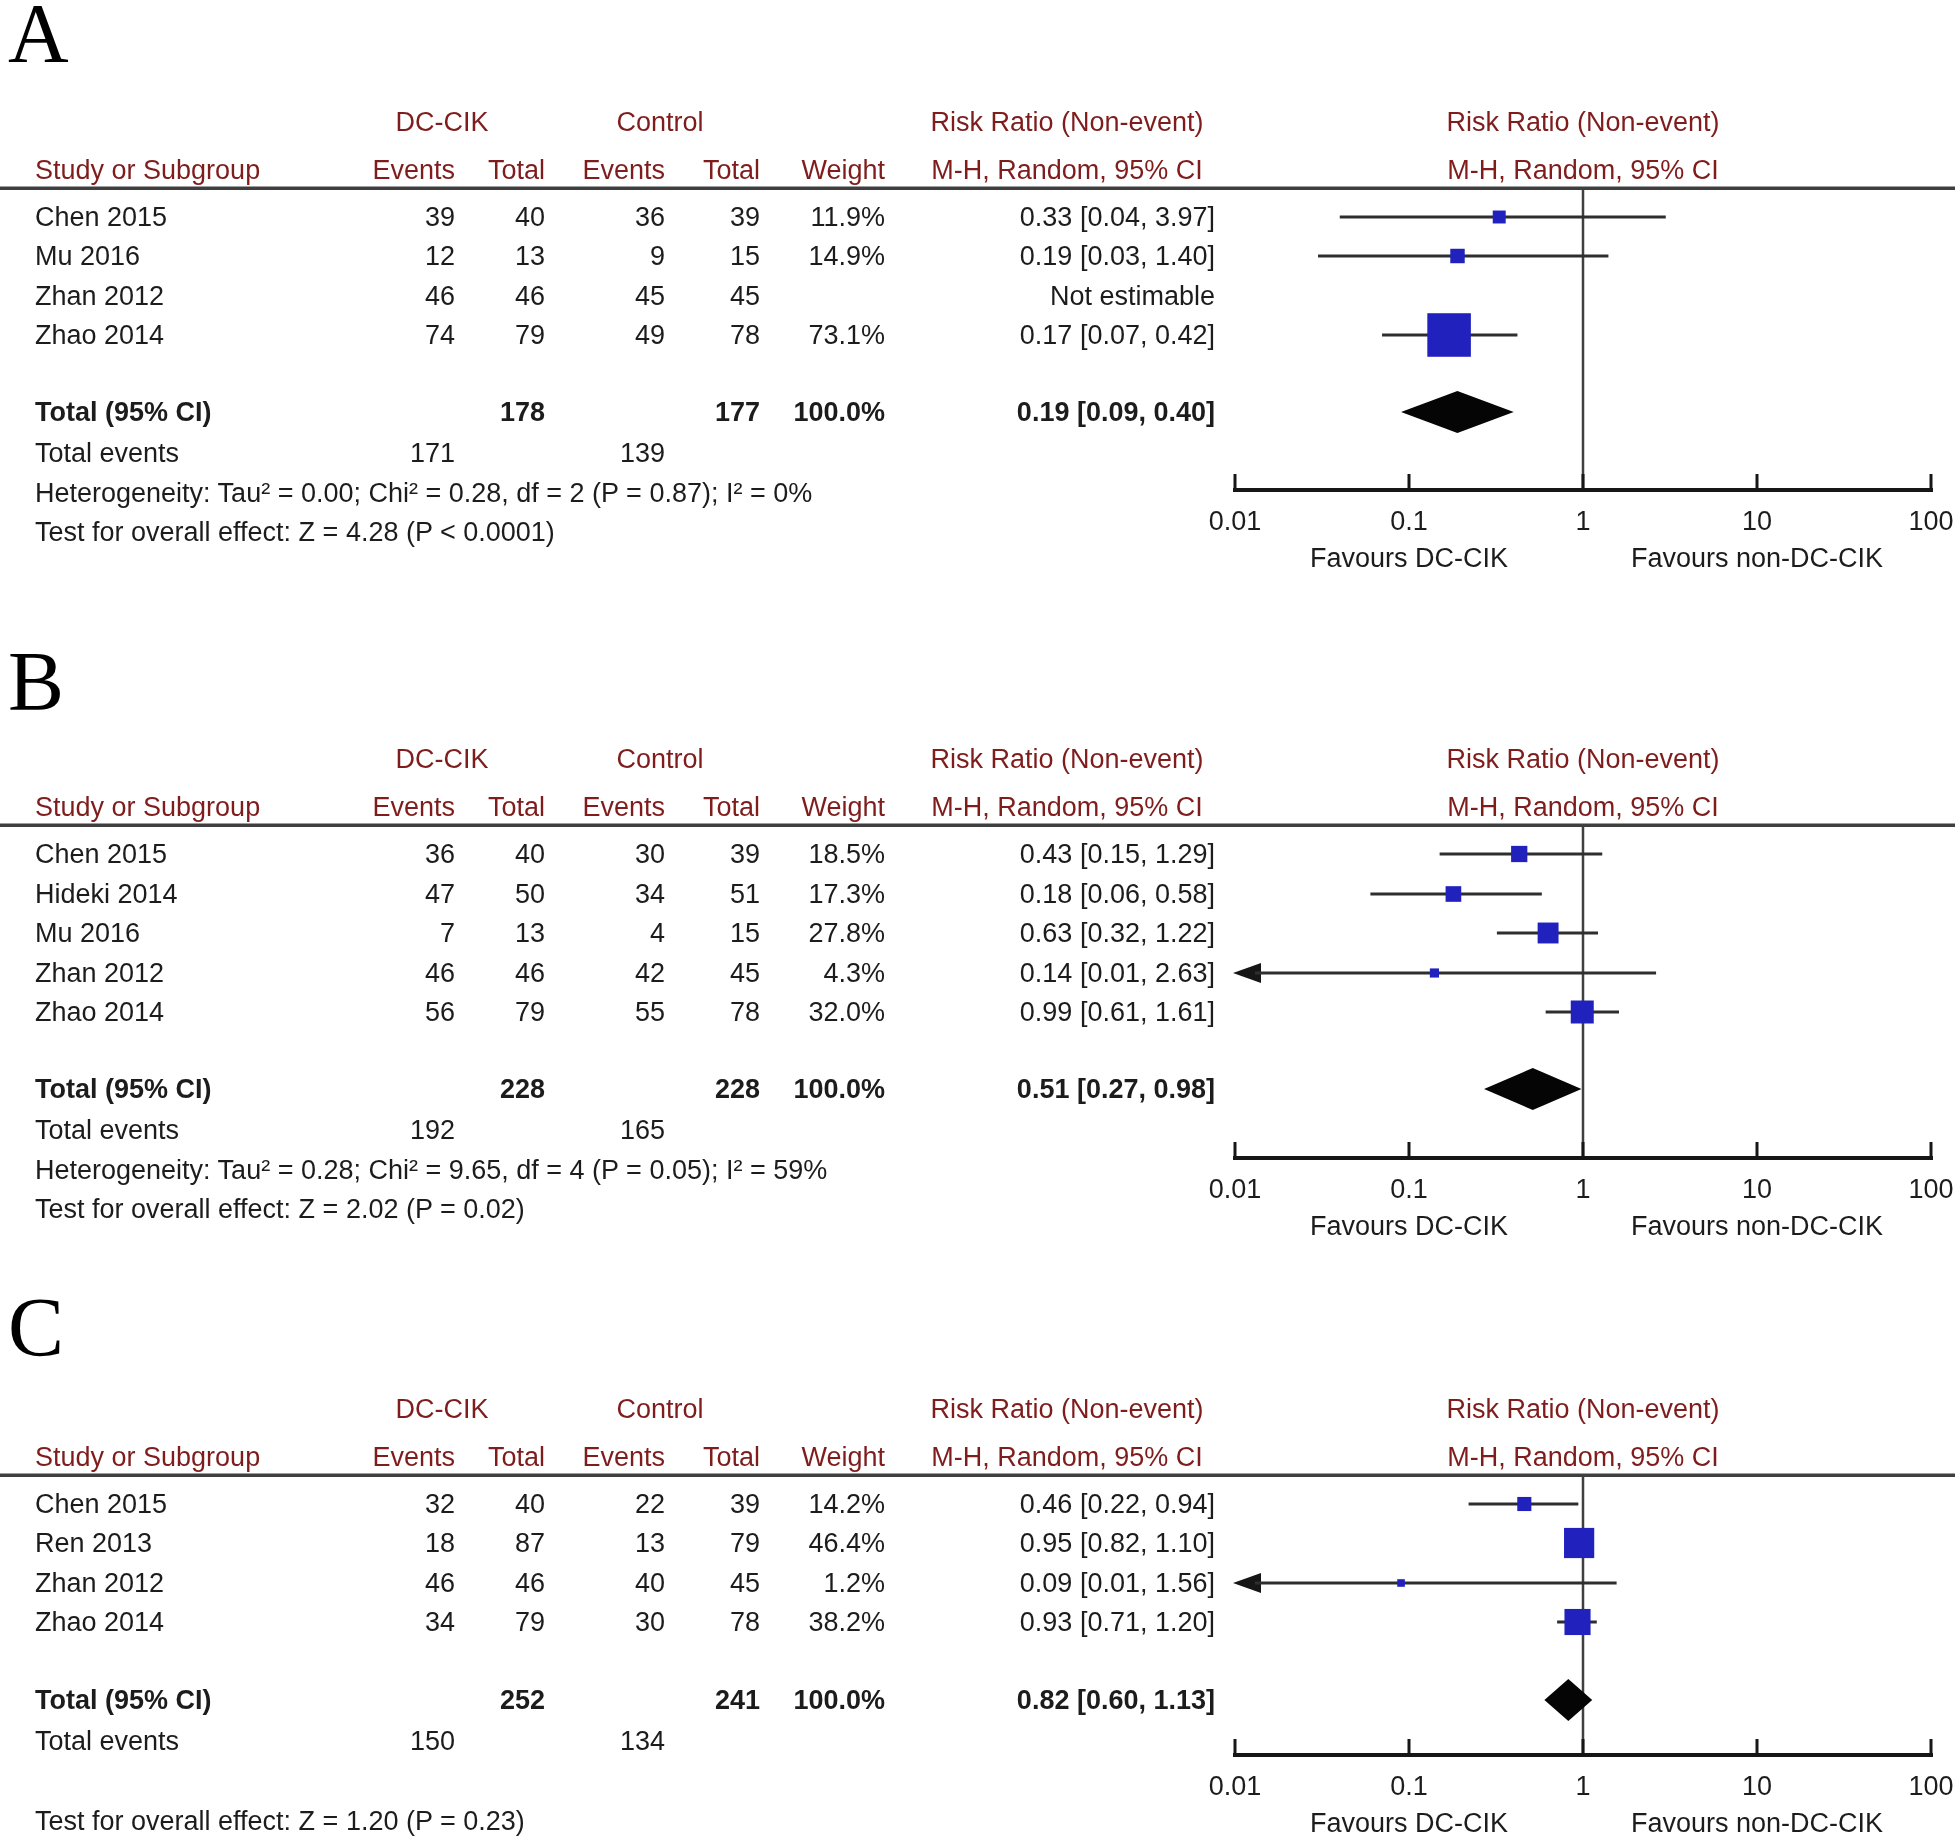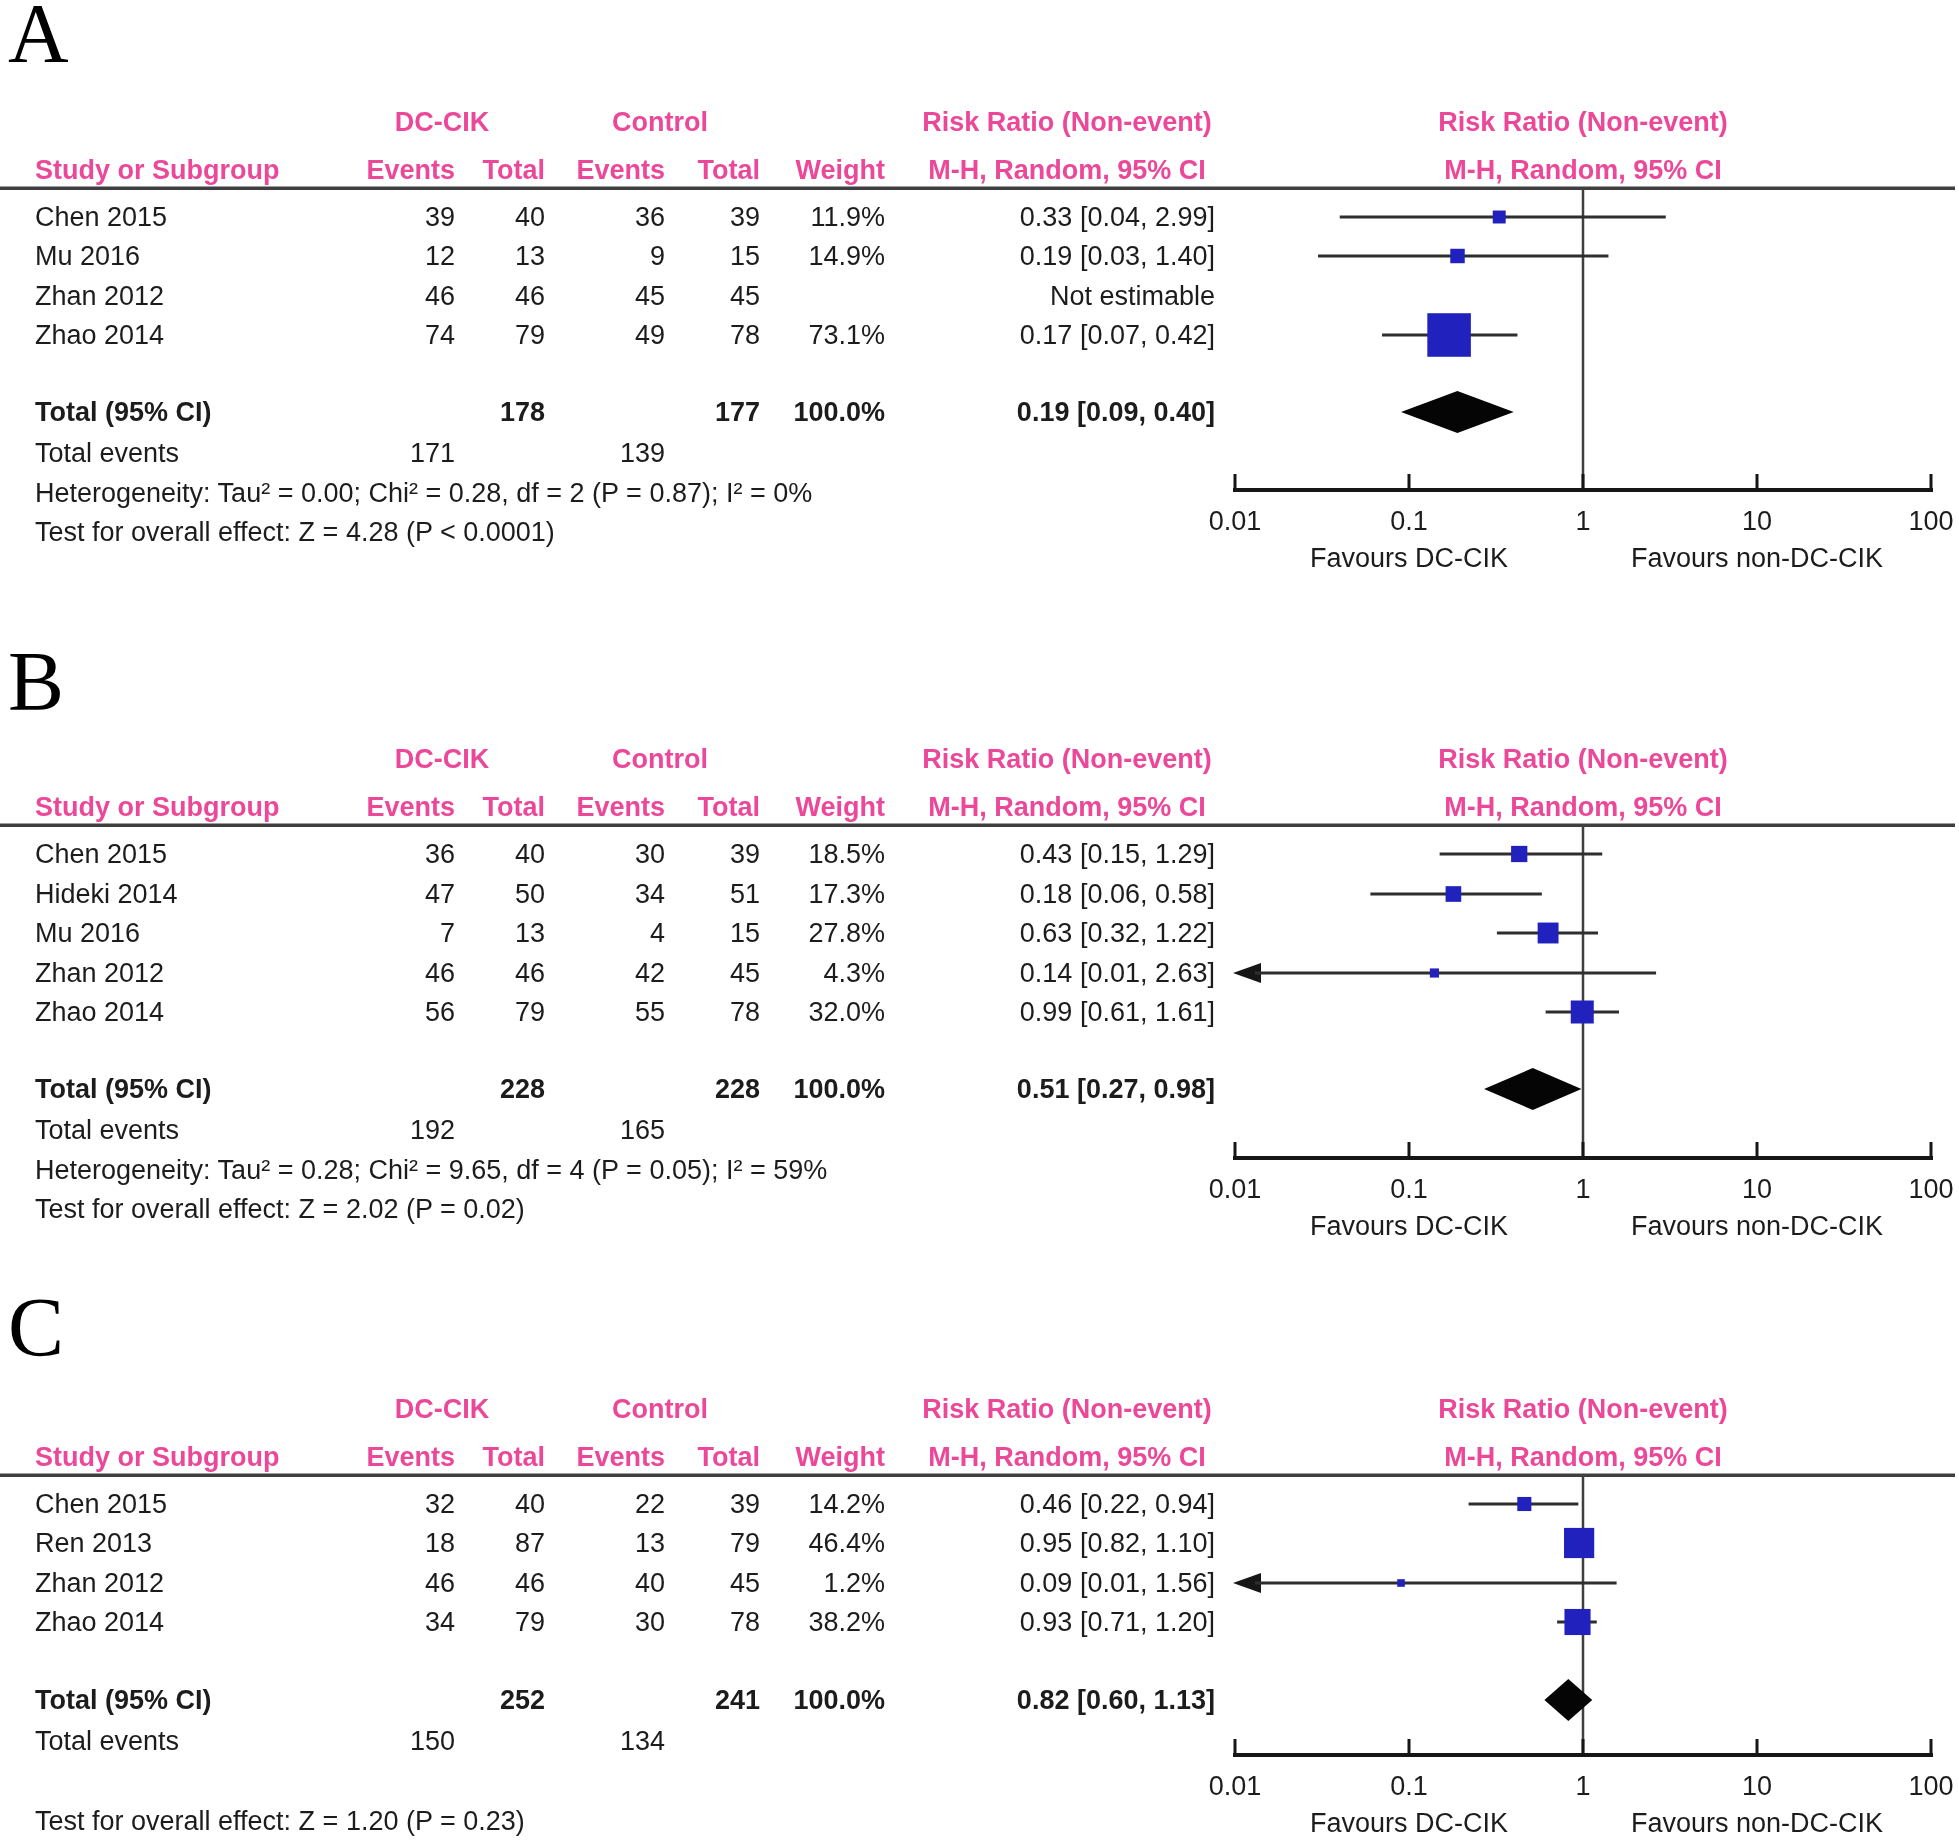--- a/index.html
+++ b/index.html
@@ -2,21 +2,21 @@
 <html><head>
 <meta charset="utf-8">
 <style>
   html,body{margin:0;padding:0;background:#ffffff;}
   #page{position:relative;width:1959px;height:1840px;background:#ffffff;overflow:hidden;
         font-family:"Liberation Sans",sans-serif;color:#1c1c1c;}
   .cell{position:absolute;font-size:27px;line-height:34px;white-space:nowrap;}
   .ra{width:200px;text-align:right;}
   .raw{width:320px;text-align:right;}
   .ctr{transform:translateX(-50%);}
-  .hdr{font-weight:700;color:#ec4899;}
+  .hdr{font-weight:400;color:#7f1d1d;}
   .bold{font-weight:700;}
   .letter{position:absolute;left:8px;font-family:"Liberation Serif","DejaVu Serif",serif;
           font-size:84px;line-height:1;color:#000;}
   .rule{position:absolute;left:0;width:1955px;height:3px;background:#3f3f3f;}
   #plot-svg{position:absolute;left:0;top:0;}
 </style>
 </head>
 <body>
 
 <div id="page">
@@ -92,21 +92,21 @@
   <span class="cell hdr ctr" style="left:1067px;top:153px">M-H, Random, 95% CI</span>
   <span class="cell hdr ctr" style="left:1583px;top:153px">M-H, Random, 95% CI</span>
   <div class="rule" style="top:187px"></div>
 
   <span class="cell" style="left:35px;top:200px">Chen 2015</span>
   <span class="cell ra" style="left:255px;top:200px">39</span>
   <span class="cell ra" style="left:345px;top:200px">40</span>
   <span class="cell ra" style="left:465px;top:200px">36</span>
   <span class="cell ra" style="left:560px;top:200px">39</span>
   <span class="cell ra" style="left:685px;top:200px">11.9%</span>
-  <span class="cell raw" style="left:895px;top:200px">0.33 [0.04, 2.99]</span>
+  <span class="cell raw" style="left:895px;top:200px">0.33 [0.04, 3.97]</span>
 
   <span class="cell" style="left:35px;top:239px">Mu 2016</span>
   <span class="cell ra" style="left:255px;top:239px">12</span>
   <span class="cell ra" style="left:345px;top:239px">13</span>
   <span class="cell ra" style="left:465px;top:239px">9</span>
   <span class="cell ra" style="left:560px;top:239px">15</span>
   <span class="cell ra" style="left:685px;top:239px">14.9%</span>
   <span class="cell raw" style="left:895px;top:239px">0.19 [0.03, 1.40]</span>
 
   <span class="cell" style="left:35px;top:279px">Zhan 2012</span>

